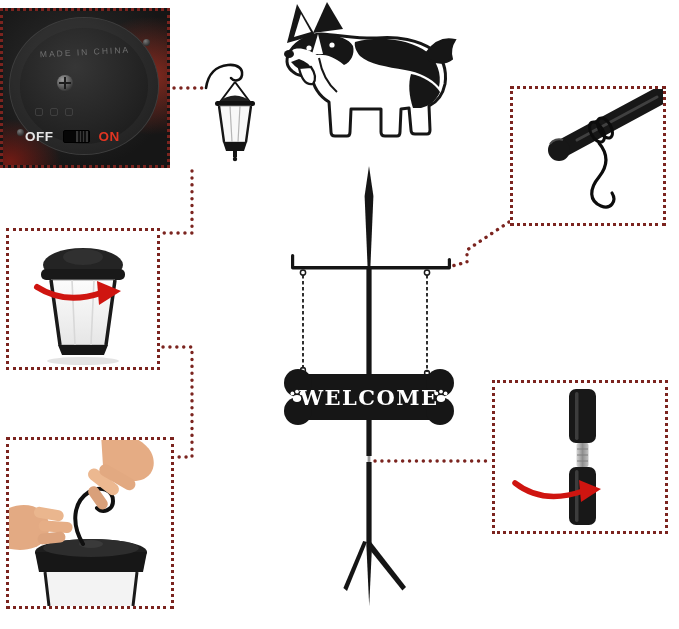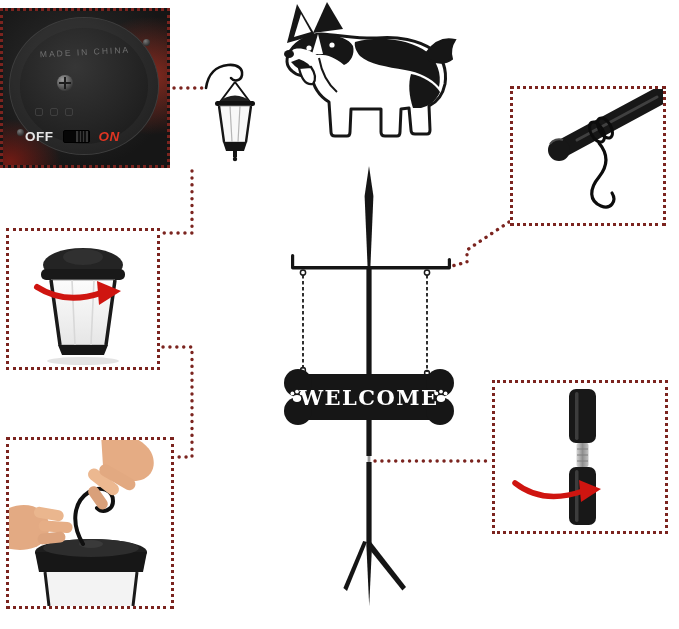--- a/index.html
+++ b/index.html
@@ -33,21 +33,21 @@
     background:radial-gradient(circle at 35% 30%, #9c9c9c, #383838 75%); }
   .center-screw .slot-h { position:absolute; left:2px; top:7px; width:12px; height:2px; background:#1c1c1c; }
   .center-screw .slot-v { position:absolute; left:7px; top:2px; width:2px; height:12px; background:#1c1c1c; }
   .corner-screw { width:7px; height:7px; background:radial-gradient(circle at 35% 30%, #7a7a7a, #2c2c2c 75%); }
   .s1 { left:14px; top:118px; } .s2 { left:140px; top:28px; }
   .cert-marks { position:absolute; left:32px; top:97px; display:flex; gap:7px; }
   .cert-marks i { display:block; width:8px; height:8px; border:1px solid #4a4a4a; border-radius:2px; opacity:.7; }
   .switch-row { position:absolute; left:22px; top:118px; display:flex; align-items:center; gap:9px;
     font-weight:bold; font-size:13.5px; }
   .off-label { color:var(--off-label-gray,#e6e6e6); letter-spacing:.5px; }
-  .on-label { color:var(--on-label-red,#e03522); letter-spacing:.5px;font-style:italic; }
+  .on-label { color:var(--on-label-red,#e03522); letter-spacing:.5px; }
   .slide-switch { position:relative; width:27px; height:13px; background:#060606; border:1px solid #000; border-radius:2px; }
   .knob { position:absolute; right:1px; top:0; width:12px; height:11px;
     background:repeating-linear-gradient(90deg,#383838 0 1.5px,#101010 1.5px 3.5px); }
 
   .inset-hook   { left:510px; top:86px;  width:156px; height:140px; }
   .inset-rotate { left:6px;   top:228px; width:154px; height:142px; }
   .inset-hands  { left:6px;   top:437px; width:168px; height:172px; }
   .inset-joint  { left:492px; top:380px; width:176px; height:154px; }
 </style>
 </head>

